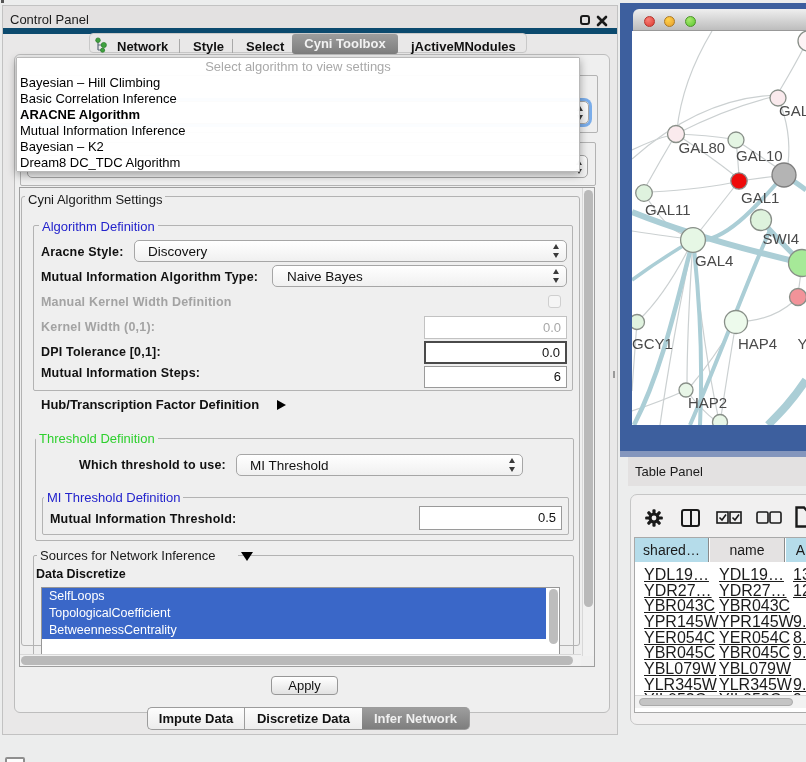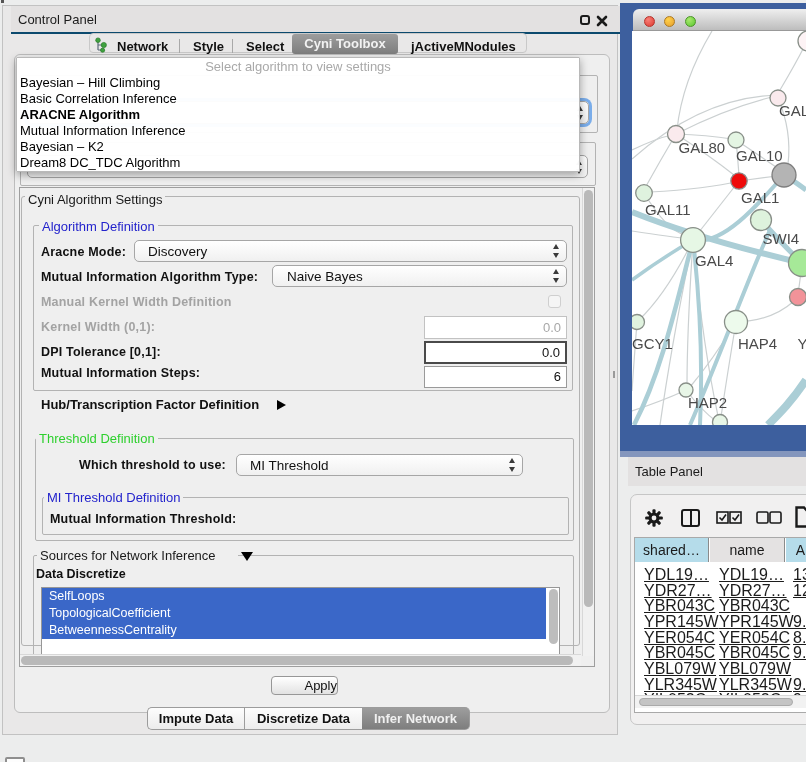--- a/index.html
+++ b/index.html
@@ -1,21 +1,21 @@
 <!DOCTYPE html>
 <html><head>
 <meta charset="utf-8">
 <style>
 * { margin:0; padding:0; box-sizing:border-box; }
 html,body { width:806px; height:762px; overflow:hidden; background:#eceded; font-family:"Liberation Sans", sans-serif; }
 .abs { position:absolute; }
 #stage { position:relative; width:806px; height:762px; }
 
 #cpwin { left:2px; top:5px; width:616px; height:730px; background:#e9e8e8; border:1px solid #c2c2c2; }
-#cptitle { left:8px; top:0; width:100%; height:28px; background:#e3e1e1; border-bottom:2px solid #0c4a6e; }
+#cptitle { left:0; top:0; width:100%; height:28px; background:#e3e1e1; border-bottom:6px solid #0c4a6e; }
 #cptitle .t { position:absolute; left:7px; top:6px; font-size:13px; color:#1b1b1b; }
 .winbtn-sq { position:absolute; left:577px; top:9px; width:10px; height:10px; border:2px solid #1a1a1a; border-radius:3px; }
 
 .toptab { position:absolute; top:33px; height:19px; font-size:13px; font-weight:bold; color:#111; }
 .tabsep { position:absolute; top:33px; width:1px; height:14px; background:#a9a9a9; }
 #cynitab { position:absolute; left:289px; top:28px; width:106px; height:19.5px; background:linear-gradient(#9d9d9d,#7e7e7e); border-radius:3px; color:#f2f2f2; font-size:13px; font-weight:bold; text-align:center; line-height:19px; }
 
 #content { left:11px; top:48px; width:596px; height:659px; background:#efefef; border:1px solid #bdbdbd; border-radius:6px; }
 
 .grp { position:absolute; border:1px solid #b3b3b3; border-radius:2px; }
@@ -94,21 +94,21 @@
       <div class="arr arru" style="left:561px;top:105px;"></div>
       <div class="arr arrd" style="left:561px;top:114px;"></div>
 
       <div class="abs" id="viewport">
 
         <div class="grp" style="left:1px;top:8px;width:559px;height:450px;border-radius:3px;"></div>
         <div class="boxtitle" style="left:5px;top:4px;color:#1a1a1a;">Cyni Algorithm Settings</div>
         <div class="grp" style="left:13px;top:37px;width:540px;height:166px;"></div>
         <div class="boxtitle" style="left:19px;top:31px;color:#2323cc;">Algorithm Definition</div>
 
-        <div class="lbl" style="left:21px;top:57px;">Aracne Mode:</div>
+        <div class="lbl" style="left:21px;top:57px;">Aracne Style:</div>
         <div class="aquacombo" style="left:114px;top:52px;width:433px;height:22px;"></div>
         <div class="combotext" style="left:128px;top:55.5px;">Discovery</div>
         <div class="arr arru" style="left:533px;top:55.5px;"></div>
         <div class="arr arrd" style="left:533px;top:64.5px;"></div>
 
         <div class="lbl" style="left:21px;top:82px;">Mutual Information Algorithm Type:</div>
         <div class="aquacombo" style="left:252px;top:77px;width:295px;height:22px;"></div>
         <div class="combotext" style="left:267px;top:81px;">Naive Bayes</div>
         <div class="arr arru" style="left:533px;top:80.5px;"></div>
         <div class="arr arrd" style="left:533px;top:89.5px;"></div>
@@ -132,40 +132,41 @@
         <div class="boxtitle" style="left:16px;top:243px;color:#2ed02e;">Threshold Definition</div>
         <div class="lbl" style="left:59px;top:270px;">Which threshold to use:</div>
         <div class="aquacombo" style="left:216px;top:266px;width:287px;height:22px;"></div>
         <div class="combotext" style="left:230px;top:270px;">MI Threshold</div>
         <div class="arr arru" style="left:489px;top:269.5px;"></div>
         <div class="arr arrd" style="left:489px;top:278.5px;"></div>
 
         <div class="grp" style="left:22px;top:309px;width:527px;height:38px;"></div>
         <div class="boxtitle" style="left:24px;top:302px;color:#2323cc;">MI Threshold Definition</div>
         <div class="lbl" style="left:30px;top:324px;">Mutual Information Threshold:</div>
+        <div class="fld" style="left:399px;top:318px;width:143px;height:24px;color:#111;border:1px solid #9a9a9a;line-height:22px;">0.5</div>
 
         <div class="grp" style="left:13px;top:367px;width:541px;height:113px;"></div>
         <div class="boxtitle" style="left:17px;top:360px;color:#1a1a1a;font-size:13px;padding-right:22px;">Sources for Network Inference</div>
         <div class="arr" style="left:221px;top:363.5px;border-left:6.5px solid transparent;border-right:6.5px solid transparent;border-top:9px solid #000;"></div>
         <div class="abs" style="left:16px;top:379px;font-size:12.5px;font-weight:bold;color:#111;line-height:15px;">Data Discretize</div>
 
         <div id="attrlist" style="left:21px;top:399px;width:519px;height:70px;">
           <div class="litem">SelfLoops</div>
           <div class="litem">TopologicalCoefficient</div>
           <div class="litem">BetweennessCentrality</div>
         </div>
         <div class="thumb" style="left:528.5px;top:401px;width:9px;height:55px;background:#bdbdbd;"></div>
 
         <div class="vtrack" style="right:0;top:0;width:12px;height:468px;"></div>
         <div class="thumb" style="right:1.5px;top:2px;width:9px;height:417px;"></div>
         <div class="htrack" style="left:0;bottom:0;width:561px;height:12px;"></div>
         <div class="thumb" style="left:1px;bottom:1.5px;width:552px;height:9px;"></div>
       </div>
 
-      <div class="abs" style="left:256px;top:621px;width:67px;height:19px;background:linear-gradient(#ffffff,#e2e2e2);border:1px solid #979797;border-radius:4px;font-size:13px;color:#111;text-align:right;line-height:17px;">Apply</div>
+      <div class="abs" style="left:256px;top:621px;width:67px;height:19px;background:linear-gradient(#ffffff,#e2e2e2);border:1px solid #979797;border-radius:4px;font-size:13px;color:#111;text-align:center;line-height:17px;">Apply</div>
     </div>
 
     <div class="btab" style="left:144px;width:97px;border-radius:5px 0 0 5px;border-right:none;">Impute Data</div>
     <div class="btab" style="left:241px;width:119px;">Discretize Data</div>
     <div class="btab" style="left:359px;width:108px;background:linear-gradient(#9d9d9d,#7e7e7e);color:#f0f0f0;border-radius:0 5px 5px 0;border-left:none;">Infer Network</div>
   </div>
 
   <div class="abs" style="left:5px;top:757px;width:20px;height:12px;background:#fdfdfd;border:2px solid #8f8f8f;border-radius:2px;"></div>
 
   <div class="abs" style="left:611px;top:371px;width:4px;height:7px;border-right:2px solid #9a9a9a;"></div>

